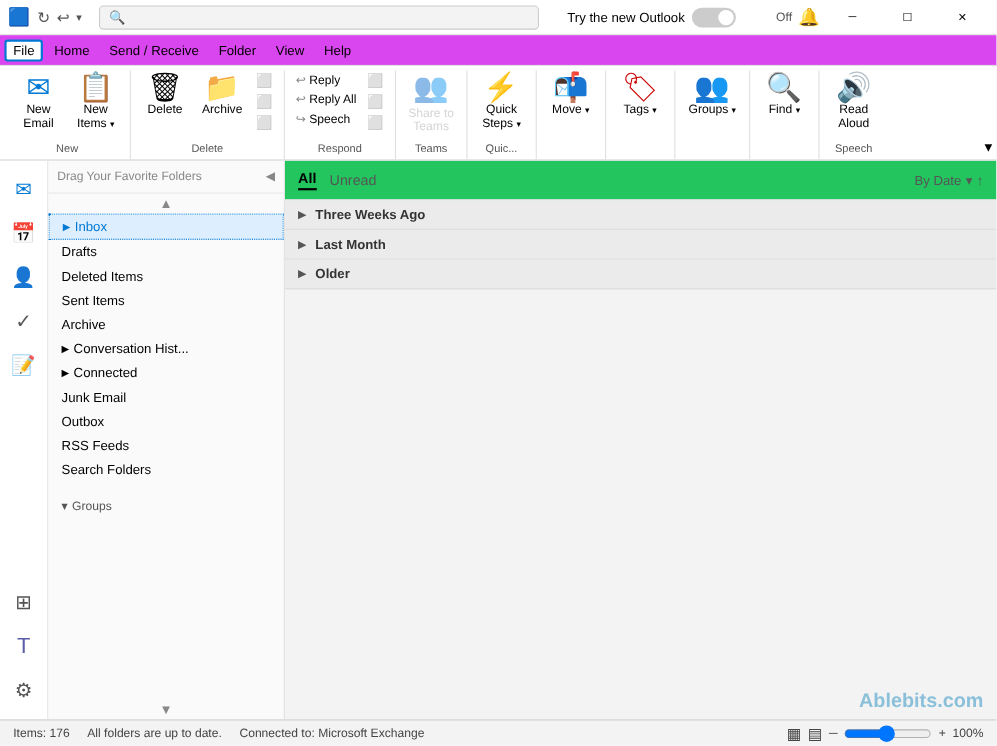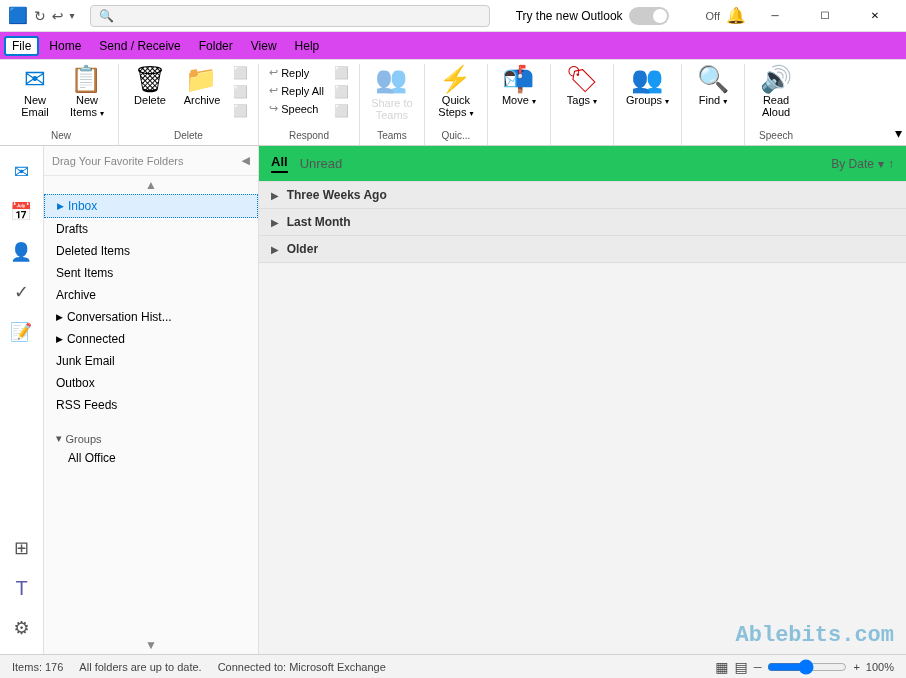--- a/index.html
+++ b/index.html
@@ -73,21 +73,21 @@
     .tab-all { font-size: 13px; font-weight: 600; color: #000; border-bottom: 2px solid #000; padding-bottom: 2px; cursor: pointer; }
     .tab-unread { font-size: 13px; color: #555; cursor: pointer; }
     .sort-options { margin-left: auto; display: flex; align-items: center; gap: 4px; font-size: 12px; color: #555; cursor: pointer; }
     .email-group { padding: 6px 12px; display: flex; align-items: center; gap: 8px; cursor: pointer; background: #ebebeb; border-bottom: 1px solid #ddd; }
     .email-group .caret { font-size: 10px; color: #555; }
     .email-group .label { font-size: 12px; font-weight: 600; color: #333; }
 
     
     .status-bar { height: 24px; background: #f3f3f3; border-top: 1px solid #d0d0d0; display: flex; align-items: center; padding: 0 12px; gap: 16px; font-size: 11px; color: #444; }
     .status-right { margin-left: auto; display: flex; align-items: center; gap: 6px; }
-    .status-watermark { position: fixed; bottom: 30px; right: 12px; color: #5eaad0; font-size: 22px; font-weight: bold; opacity: 0.7; font-family: Liberation Mono, monospace; }
+    .status-watermark { position: fixed; bottom: 30px; right: 12px; color: #5eaad0; font-size: 18px; font-weight: bold; opacity: 0.7; }
   </style>
 </head>
 <body>
 
 <div class="title-bar">
   <span class="title-bar-logo">🟦</span>
   <span class="title-bar-icon">↻</span>
   <span class="title-bar-icon">↩</span>
   <span class="title-bar-icon" style="font-size:10px;">▾</span>
   <div class="title-bar-search">
@@ -312,27 +312,27 @@
       </div>
       <div class="folder-item">
         <span>Junk Email</span>
       </div>
       <div class="folder-item">
         <span>Outbox</span>
       </div>
       <div class="folder-item">
         <span>RSS Feeds</span>
       </div>
+      <div class="folder-item">
+        <span>Search Folders</span>
+      </div>
       <div style="margin-top:8px;">
         <div class="folder-section">
           <span>▾</span>
           <span>Groups</span>
-        </div>
-        <div class="folder-item folder-sub">
-          <span>All Office</span>
         </div>
       </div>
     </div>
     <div class="folder-scroll-btn">
         <span>▼</span>
       </div>
   </div>
 
   <div class="email-list">
     <div class="email-list-header">

